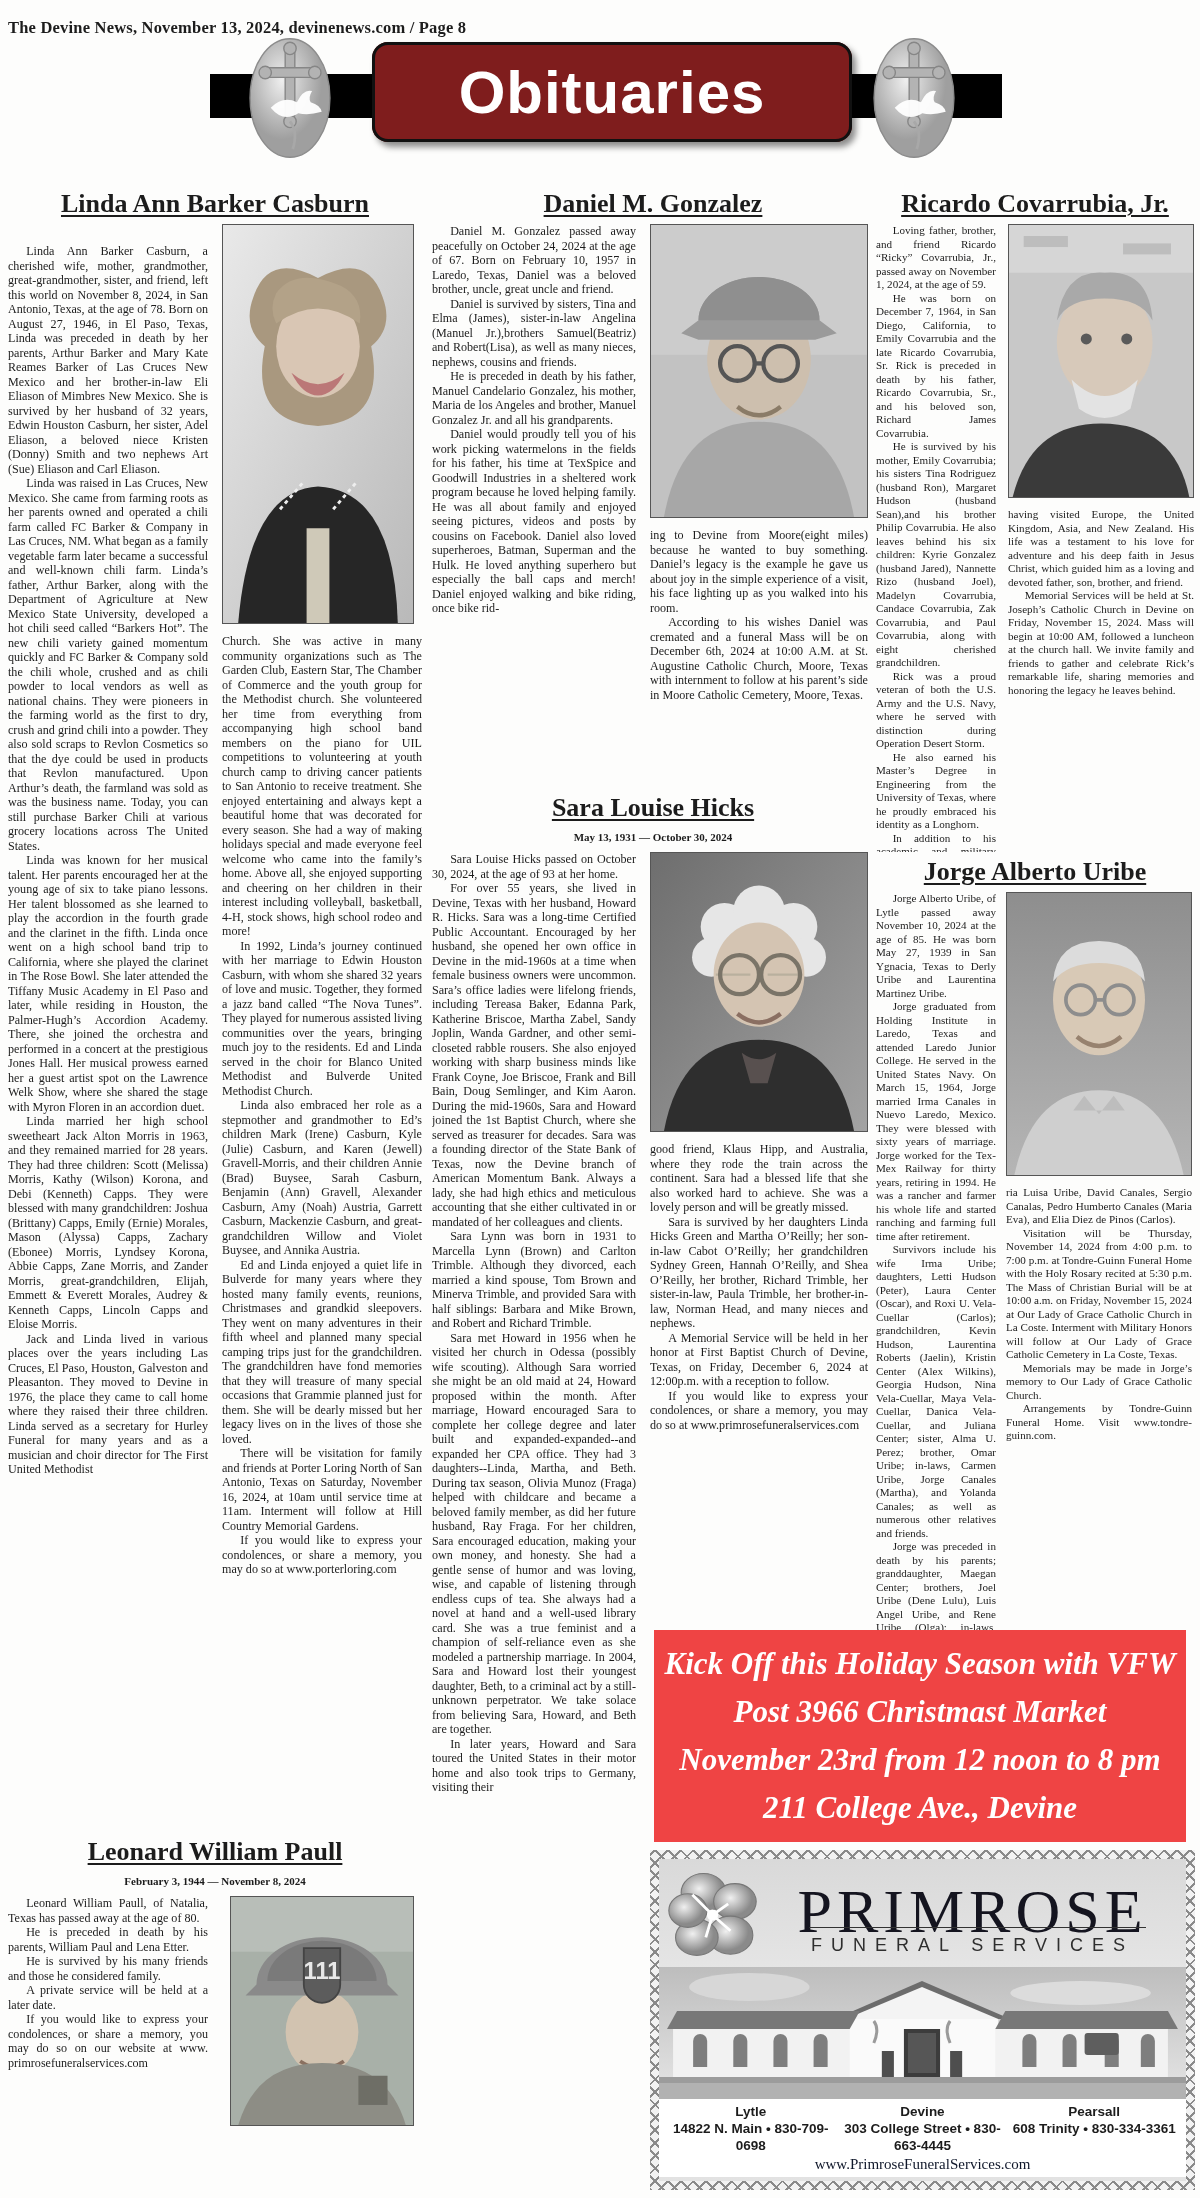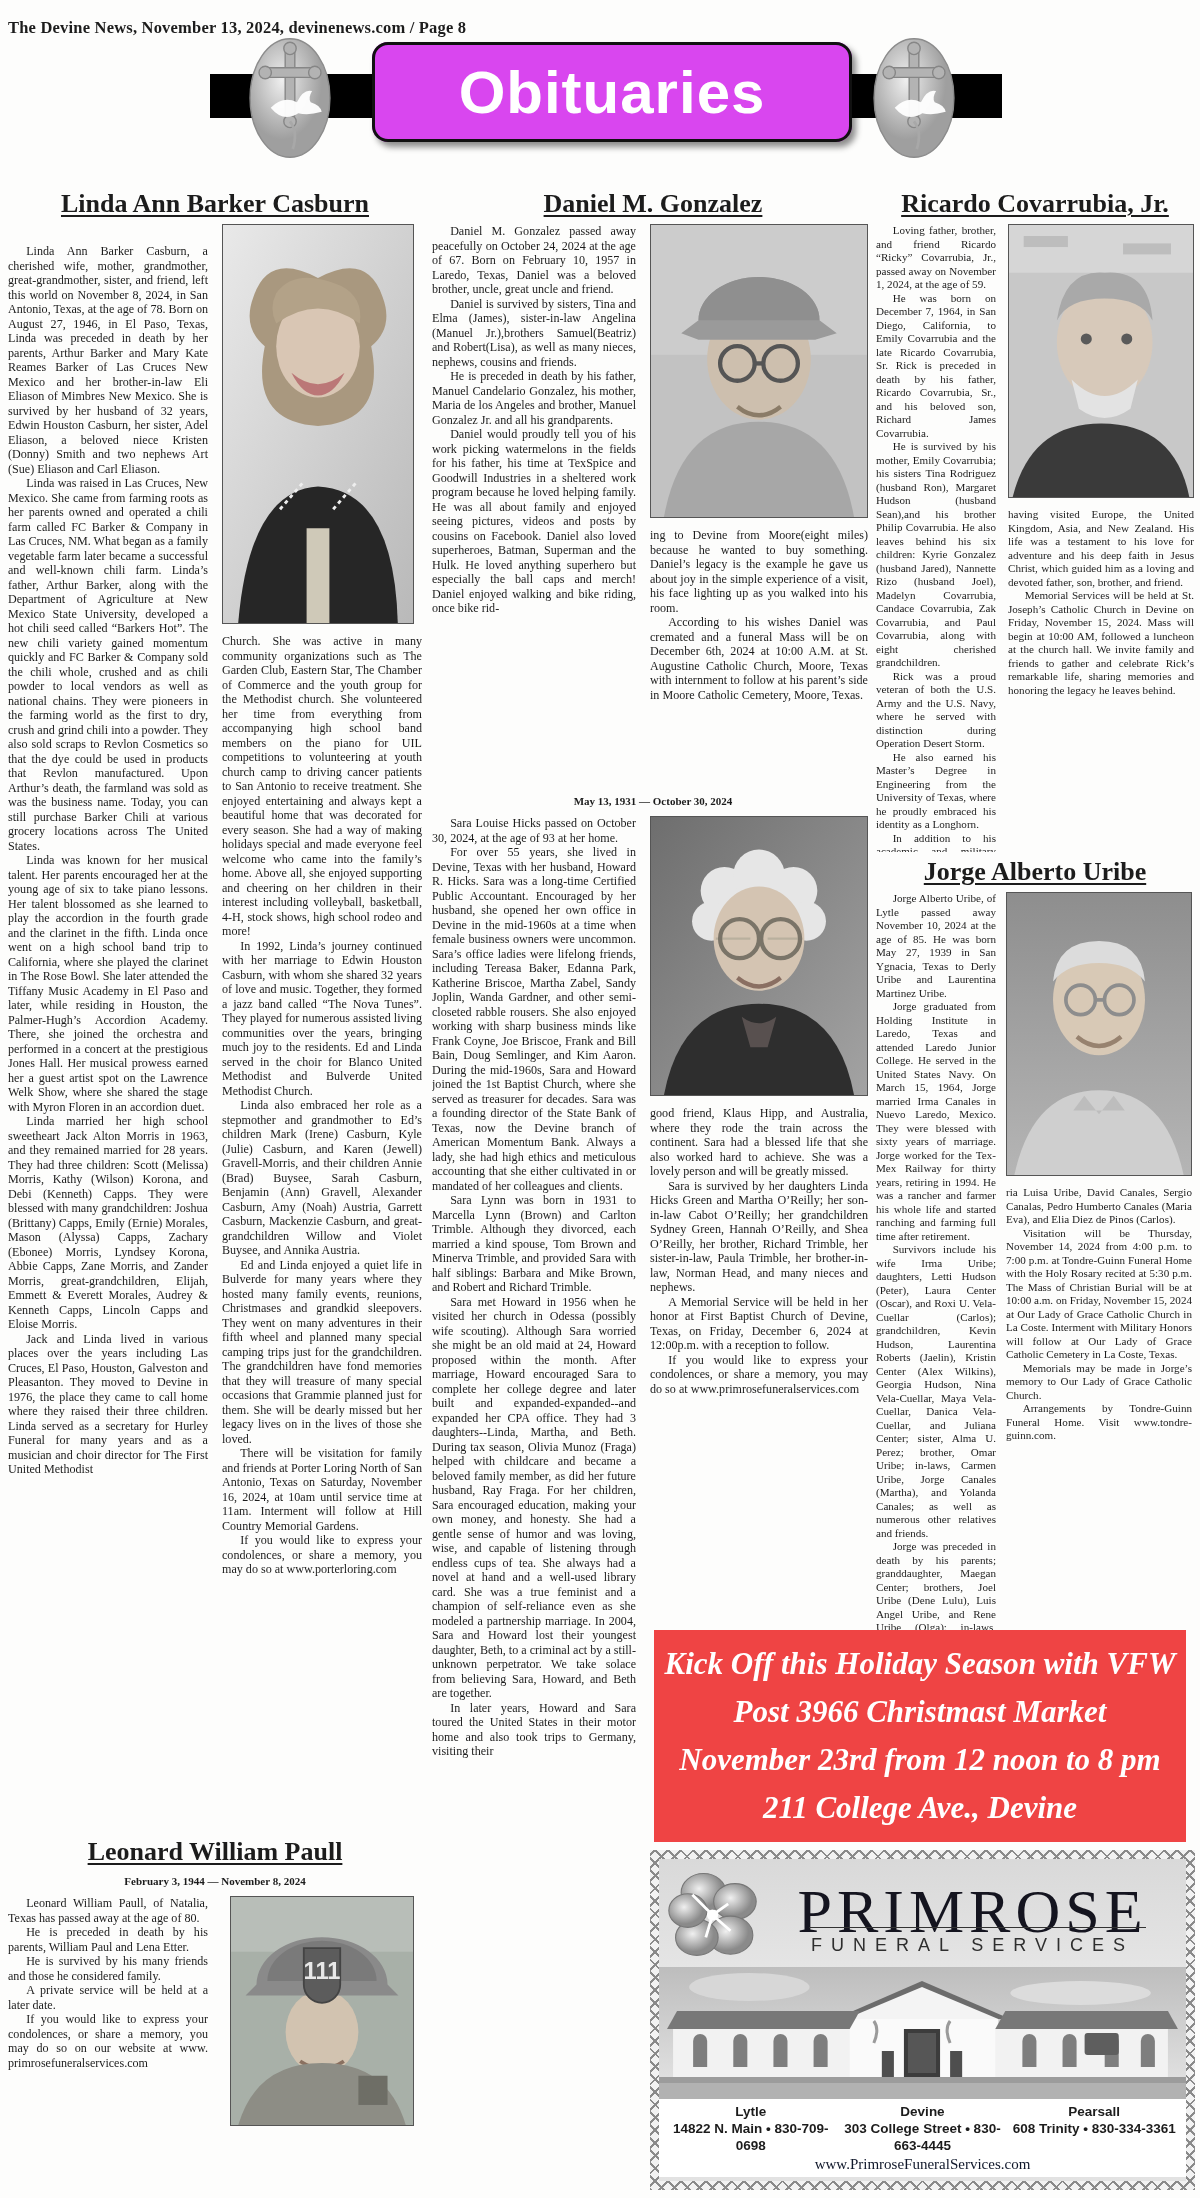--- a/index.html
+++ b/index.html
@@ -3,21 +3,21 @@
 <meta charset="utf-8">
 <style>
   html,body{margin:0;padding:0;background:#888;}
   .page{position:relative;width:1200px;height:2198px;background:#fdfdfc;margin:0 auto;
         font-family:"Liberation Serif", serif;color:#1c1c1c;overflow:hidden;}
   
   .masthead{position:absolute;left:8px;top:18px;font-size:16.5px;font-weight:bold;letter-spacing:.2px;}
   
   .banner{position:absolute;left:0;top:40px;width:1200px;height:110px;}
   .banner .strip{position:absolute;left:210px;top:34px;width:792px;height:44px;background:#000;}
-  .banner .plate{position:absolute;left:372px;top:2px;width:480px;height:100px;background:#d946ef;
+  .banner .plate{position:absolute;left:372px;top:2px;width:480px;height:100px;background:#7f1d1d;
                  border-radius:16px;box-shadow:4px 5px 6px rgba(0,0,0,.45), inset 0 0 0 3px #111;
                  display:flex;align-items:center;justify-content:center;}
   .banner .plate span{color:#fff;font-family:"Liberation Sans", sans-serif;font-size:60px;font-weight:600;letter-spacing:1px;}
   .ornament{position:absolute;top:-4px;width:96px;height:124px;}
   .ornament.left{left:242px;} .ornament.right{left:866px;}
   
   .sec{position:absolute;overflow:hidden;}
   .obit-title{font-weight:bold;text-align:center;font-size:26px;line-height:32px;
               text-decoration:underline;text-decoration-thickness:2px;text-underline-offset:3px;margin:0 0 4px 0;}
   .obit-dates{font-weight:bold;text-align:center;font-size:11px;line-height:18px;margin:0 0 6px 0;}
@@ -174,20 +174,21 @@
         </div>
         <div>
             <p>ing to Devine from Moore(eight miles) because he wanted to buy something. Daniel’s legacy is the example he gave us about joy in the simple experience of a visit, his face lighting up as you walked into his room.</p>
             <p>According to his wishes Daniel was cremated and a funeral Mass will be on December 6th, 2024 at 10:00 A.M. at St. Augustine Catholic Church, Moore, Texas with internment to follow at his parent’s side in Moore Catholic Cemetery, Moore, Texas.</p>
           </div>
       </div>
     </div>
   </div>
 
   <div class="sec" style="left:432px;top:792px;width:442px;height:1400px;">
+    <h2 class="obit-title">Sara Louise Hicks</h2>
     <div class="obit-dates">May 13, 1931 — October 30, 2024</div>
     <div class="cols">
       <div class="col" style="width:204px;">
           <p>Sara Louise Hicks passed on October 30, 2024, at the age of 93 at her home.</p>
           <p>For over 55 years, she lived in Devine, Texas with her husband, Howard R. Hicks. Sara was a long-time Certified Public Accountant. Encouraged by her husband, she opened her own office in Devine in the mid-1960s at a time when female business owners were uncommon. Sara’s office ladies were lifelong friends, including Tereasa Baker, Edanna Park, Katherine Briscoe, Martha Zabel, Sandy Joplin, Wanda Gardner, and other semi-closeted rabble rousers. She also enjoyed working with sharp business minds like Frank Coyne, Joe Briscoe, Frank and Bill Bain, Doug Semlinger, and Kim Aaron. During the mid-1960s, Sara and Howard joined the 1st Baptist Church, where she served as treasurer for decades. Sara was a founding director of the State Bank of Texas, now the Devine branch of American Momentum Bank. Always a lady, she had high ethics and meticulous accounting that she either cultivated in or mandated of her colleagues and clients.</p>
           <p>Sara Lynn was born in 1931 to Marcella Lynn (Brown) and Carlton Trimble. Although they divorced, each married a kind spouse, Tom Brown and Minerva Trimble, and provided Sara with half siblings: Barbara and Mike Brown, and Robert and Richard Trimble.</p>
           <p>Sara met Howard in 1956 when he visited her church in Odessa (possibly wife scouting). Although Sara worried she might be an old maid at 24, Howard proposed within the month. After marriage, Howard encouraged Sara to complete her college degree and later built and expanded-expanded--and expanded her CPA office. They had 3 daughters--Linda, Martha, and Beth. During tax season, Olivia Munoz (Fraga) helped with childcare and became a beloved family member, as did her future husband, Ray Fraga. For her children, Sara encouraged education, making your own money, and honesty. She had a gentle sense of humor and was loving, wise, and capable of listening through endless cups of tea. She always had a novel at hand and a well-used library card. She was a true feminist and a champion of self-reliance even as she modeled a partnership marriage. In 2004, Sara and Howard lost their youngest daughter, Beth, to a criminal act by a still-unknown perpetrator. We take solace from believing Sara, Howard, and Beth are together.</p>
           <p>In later years, Howard and Sara toured the United States in their motor home and also took trips to Germany, visiting their</p>
         </div>
       <div class="col cont" style="width:218px;">

